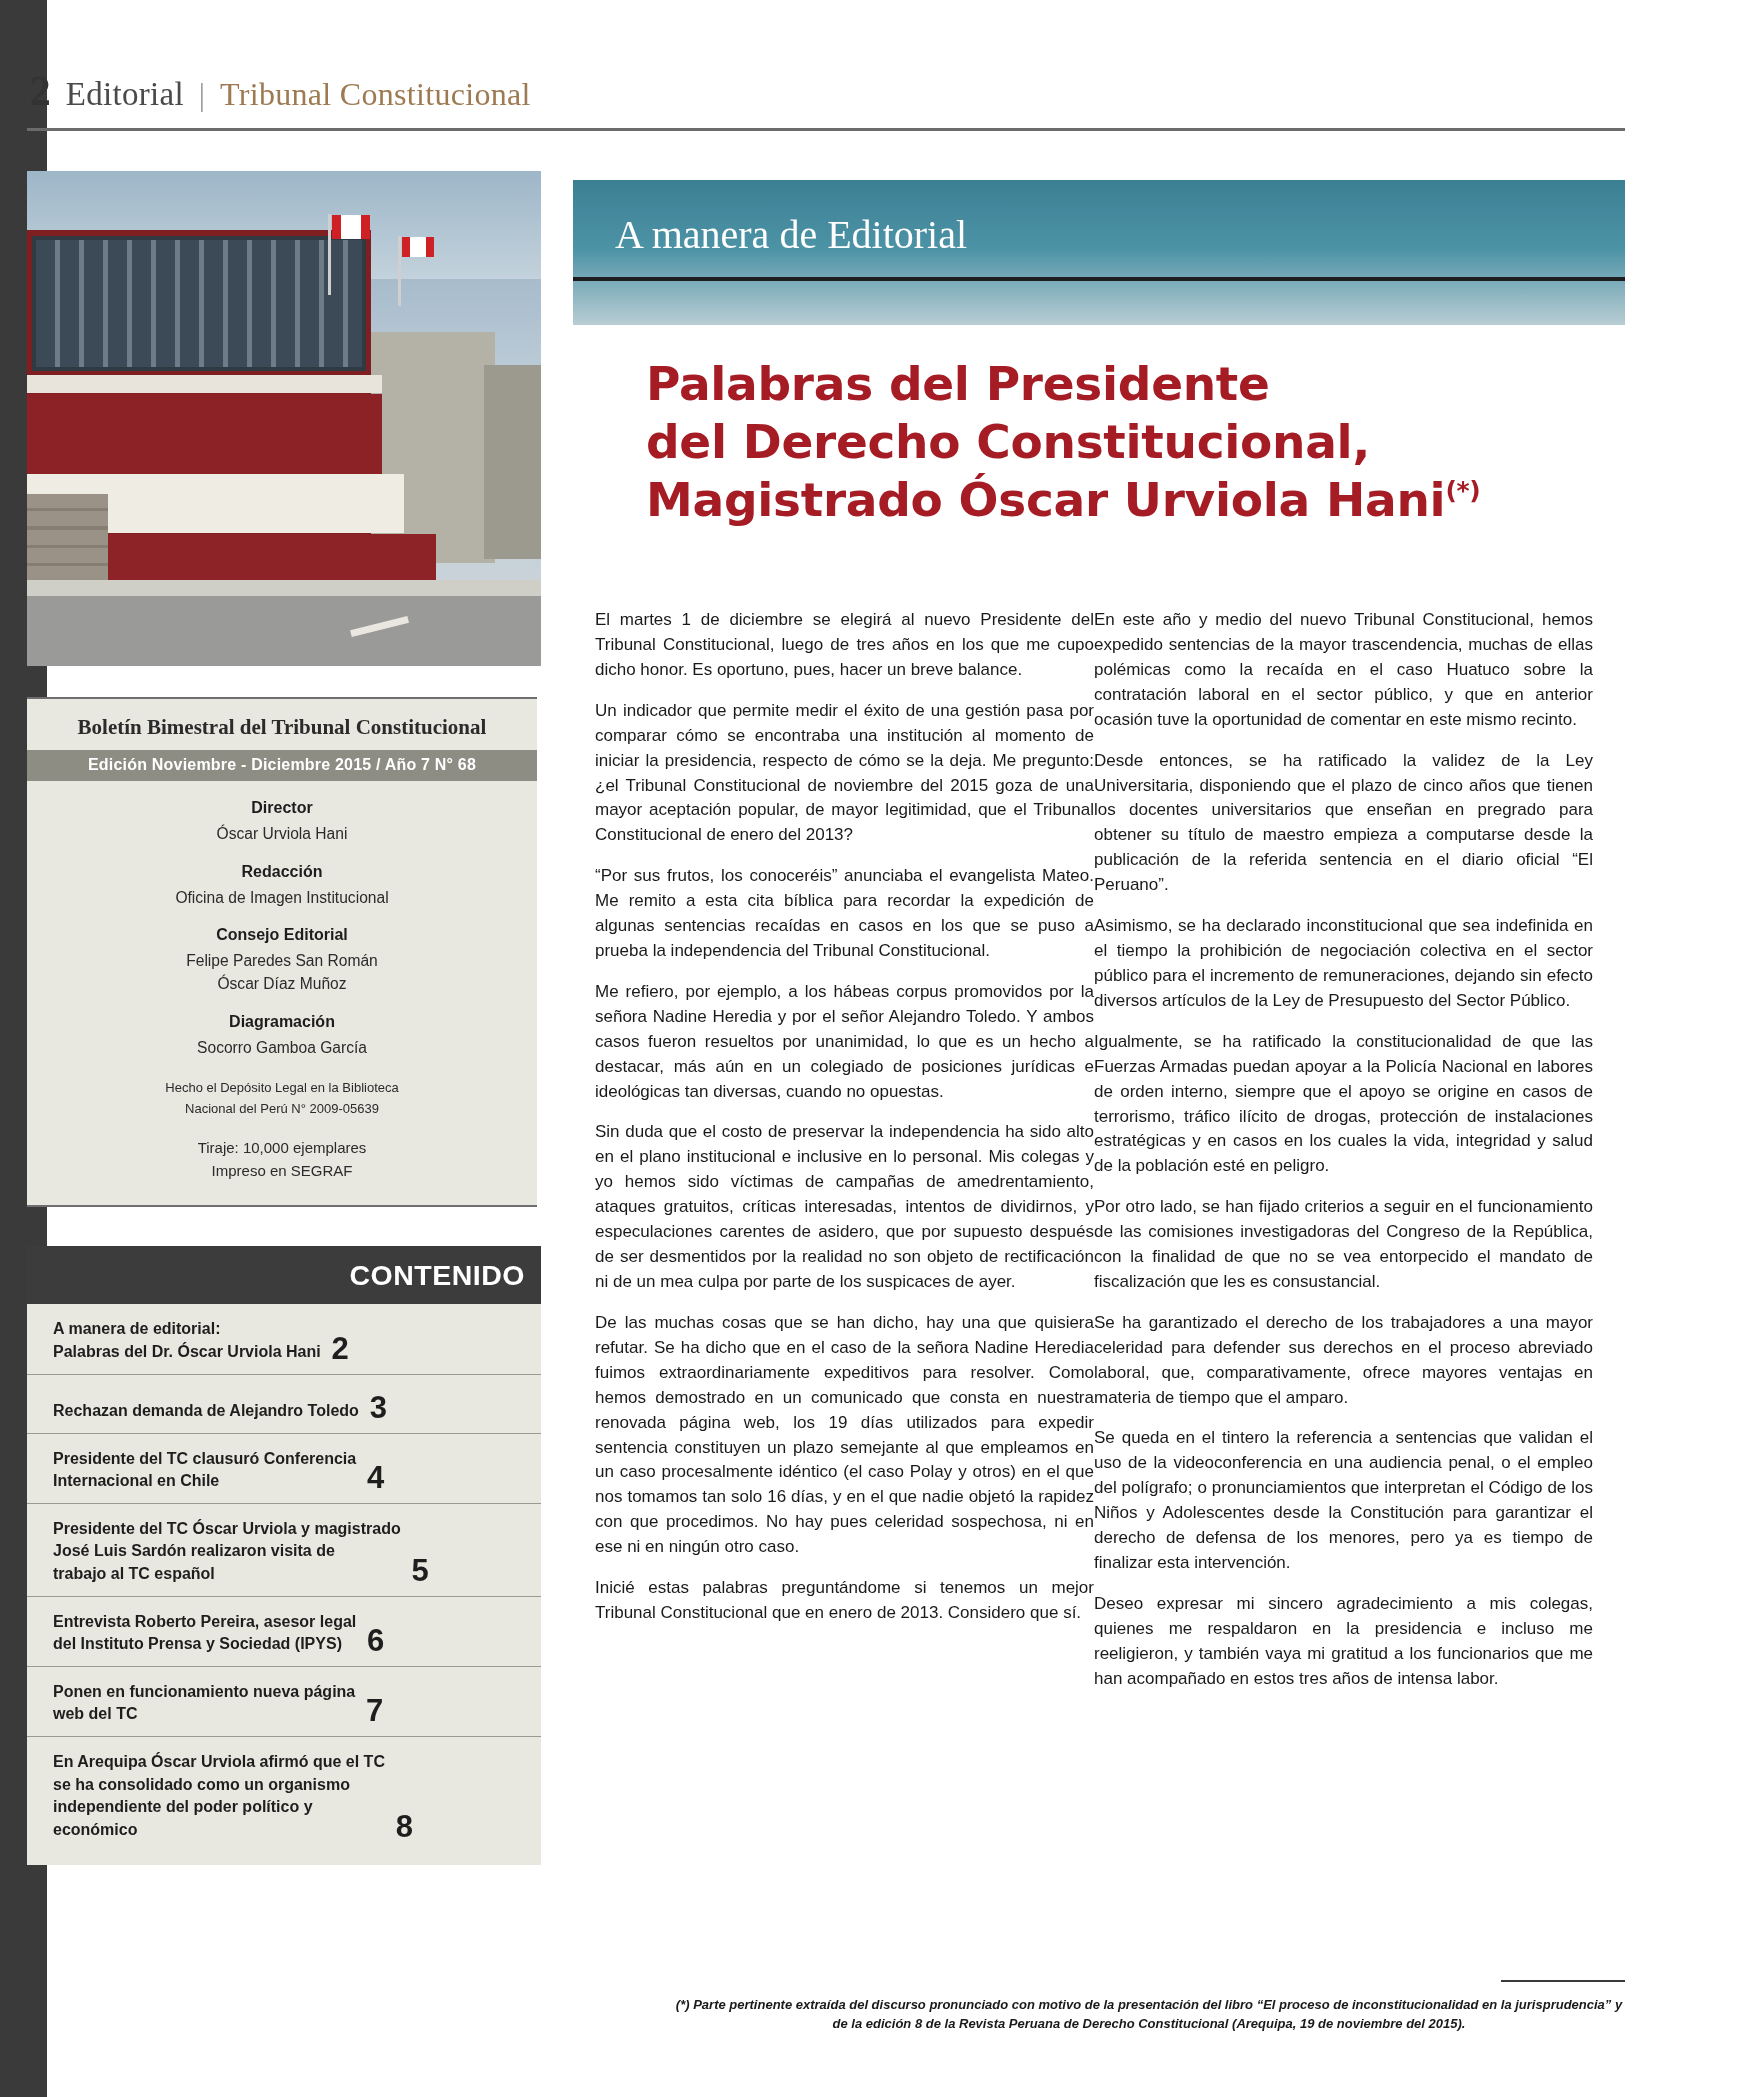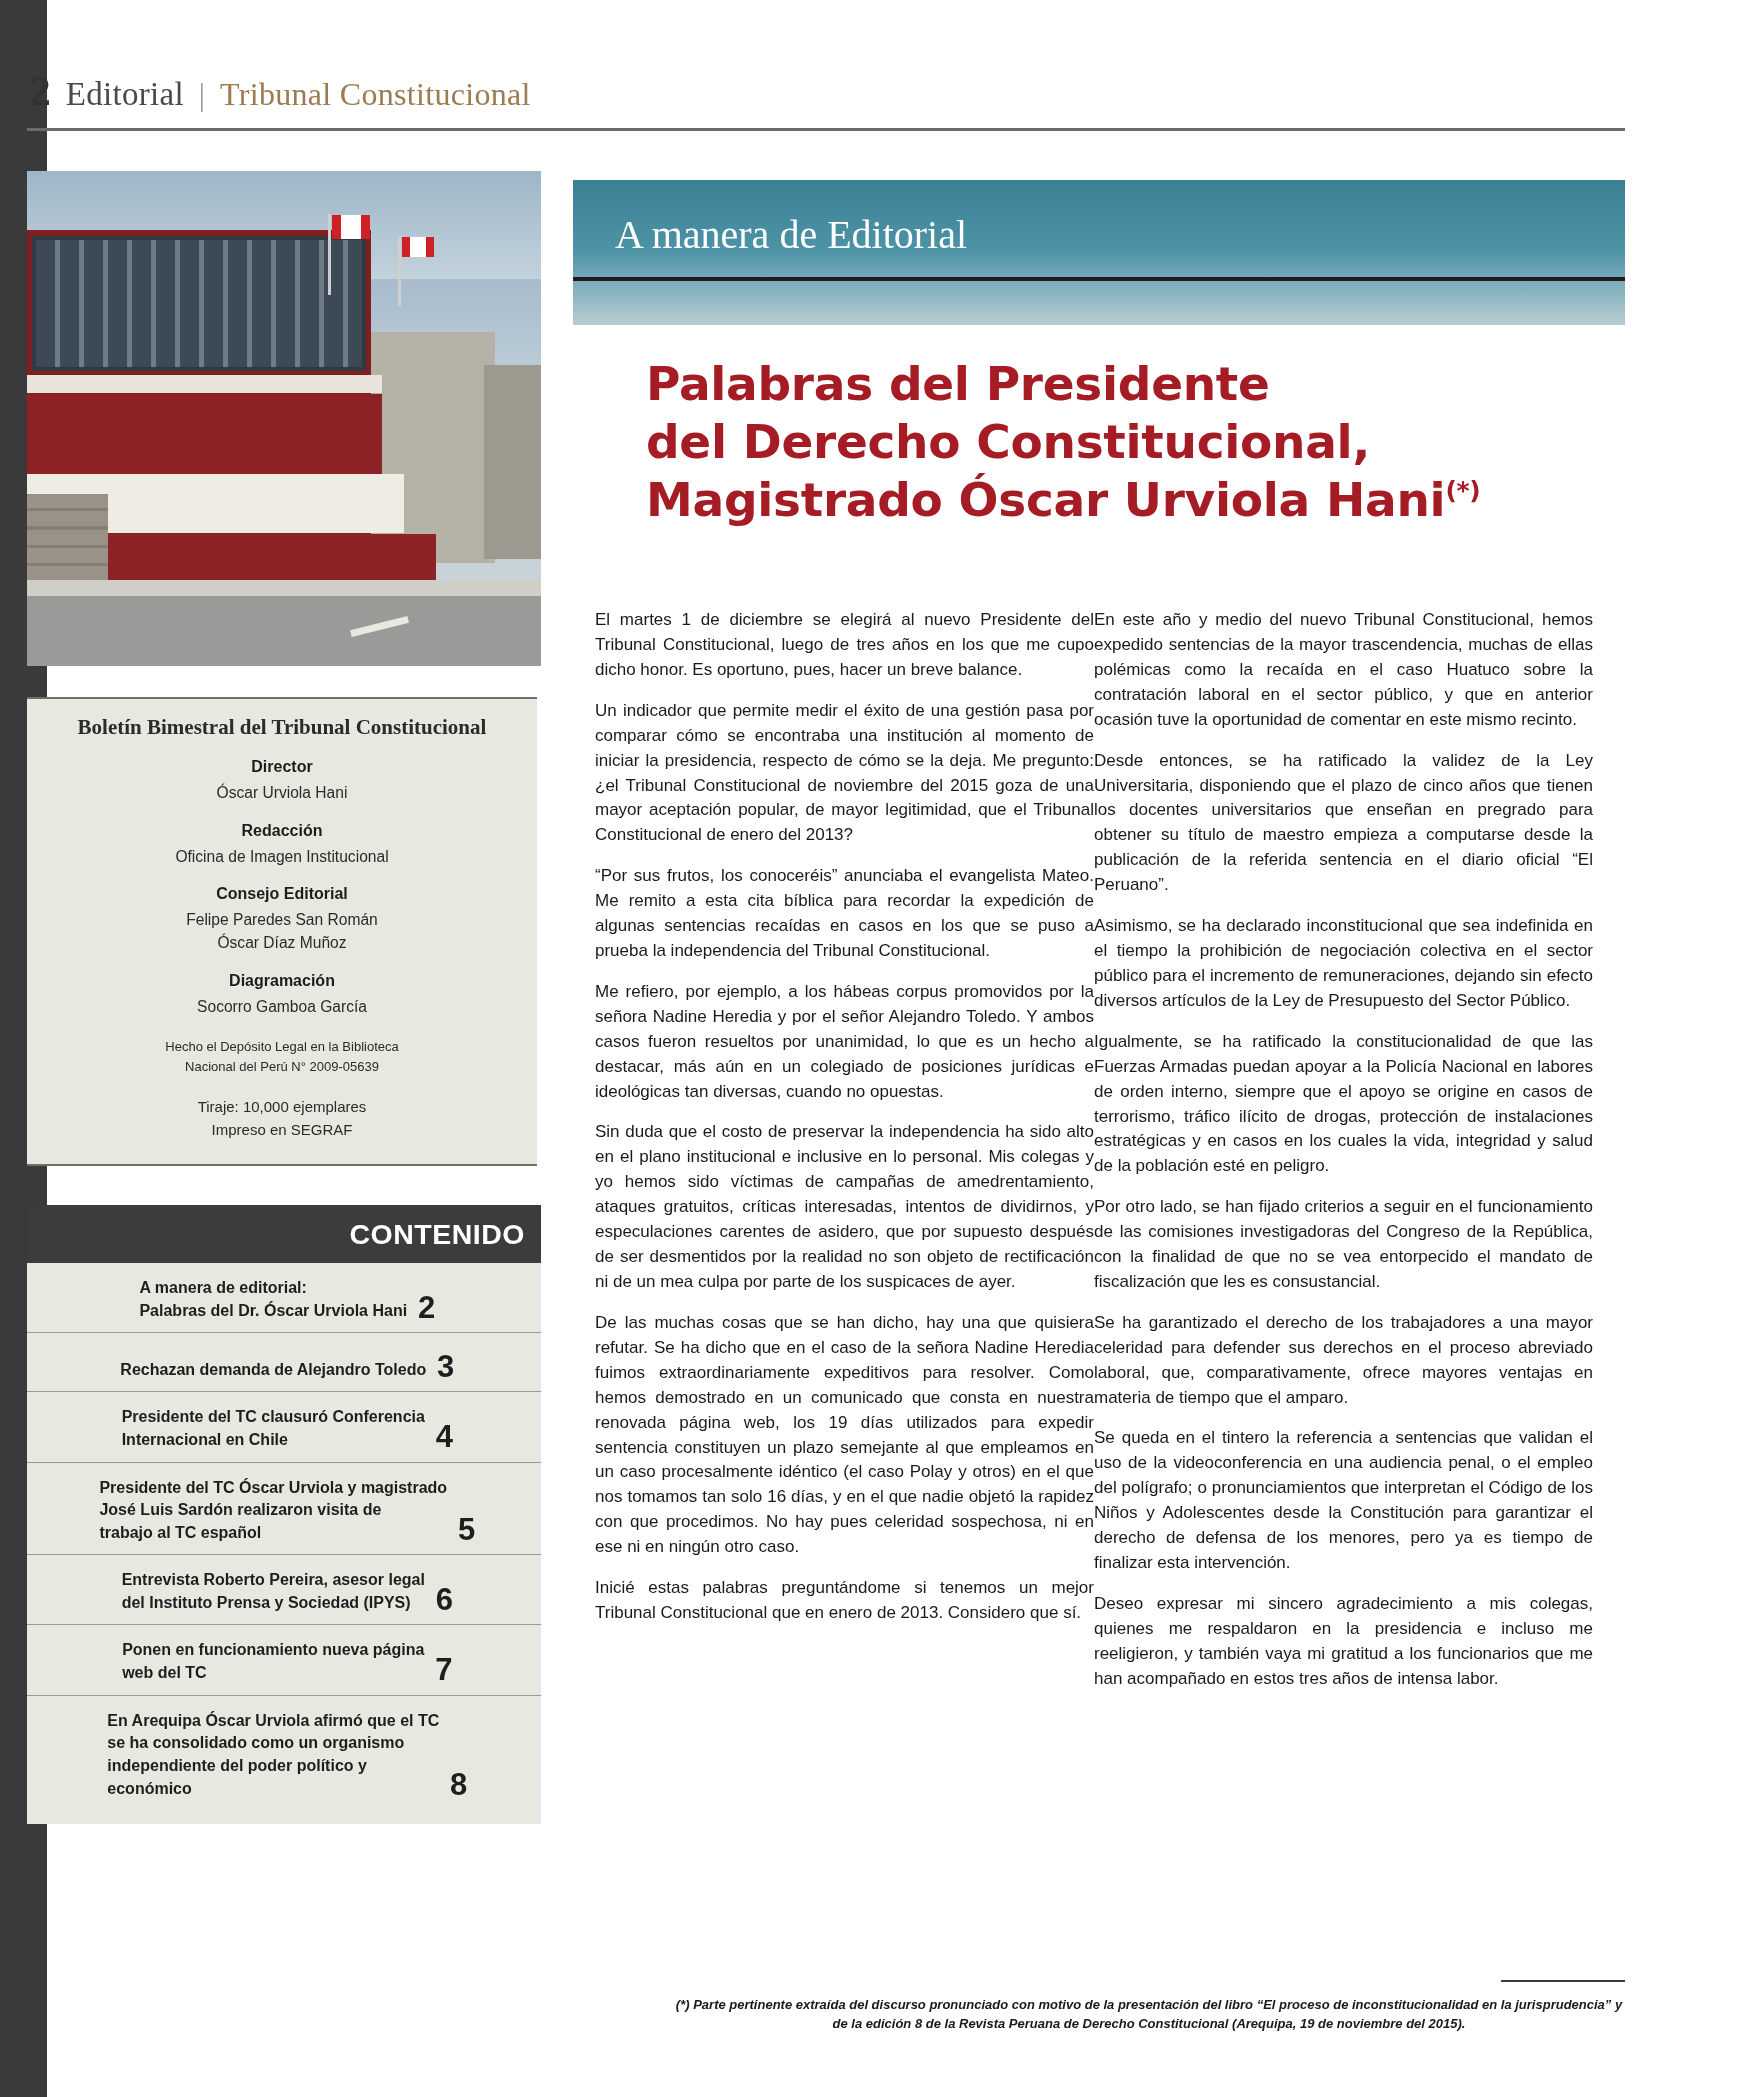--- a/index.html
+++ b/index.html
@@ -209,21 +209,21 @@
     letter-spacing: 0.5px;
   }
   .toc {
     width: 514px;
     background: #e8e7e0;
     padding: 0 0 14px 0;
   }
   .toc-item {
     display: flex;
     align-items: flex-end;
-    justify-content: center;
+    justify-content: flex-start;
     border-bottom: 1.6px solid #9a9a92;
     padding: 14px 19.4px 9.7px 26px;
     min-height: 59px;
   }
   .toc-item:last-child { border-bottom: none; }
   .toc-text {
     font-size: 16px;
     color: #1e1e1e;
     line-height: 1.42;
     font-weight: bold;
@@ -344,20 +344,21 @@
       <div class="street"></div>
       <div class="arrow"></div>
       <div class="flagpole"></div>
       <div class="flag1"></div>
       <div class="flagpole2"></div>
       <div class="flag2"></div>
     </div>
 
     <div class="masthead">
       <div class="mh-title">Boletín Bimestral del Tribunal Constitucional</div>
+      <div class="mh-edition">Edición Noviembre - Diciembre 2015  /  Año 7   N° 68</div>
 
       <div class="mh-block">
         <div class="mh-label">Director</div>
         <div class="mh-value">Óscar Urviola Hani</div>
       </div>
 
       <div class="mh-block">
         <div class="mh-label">Redacción</div>
         <div class="mh-value">Oficina de Imagen Institucional</div>
       </div>

